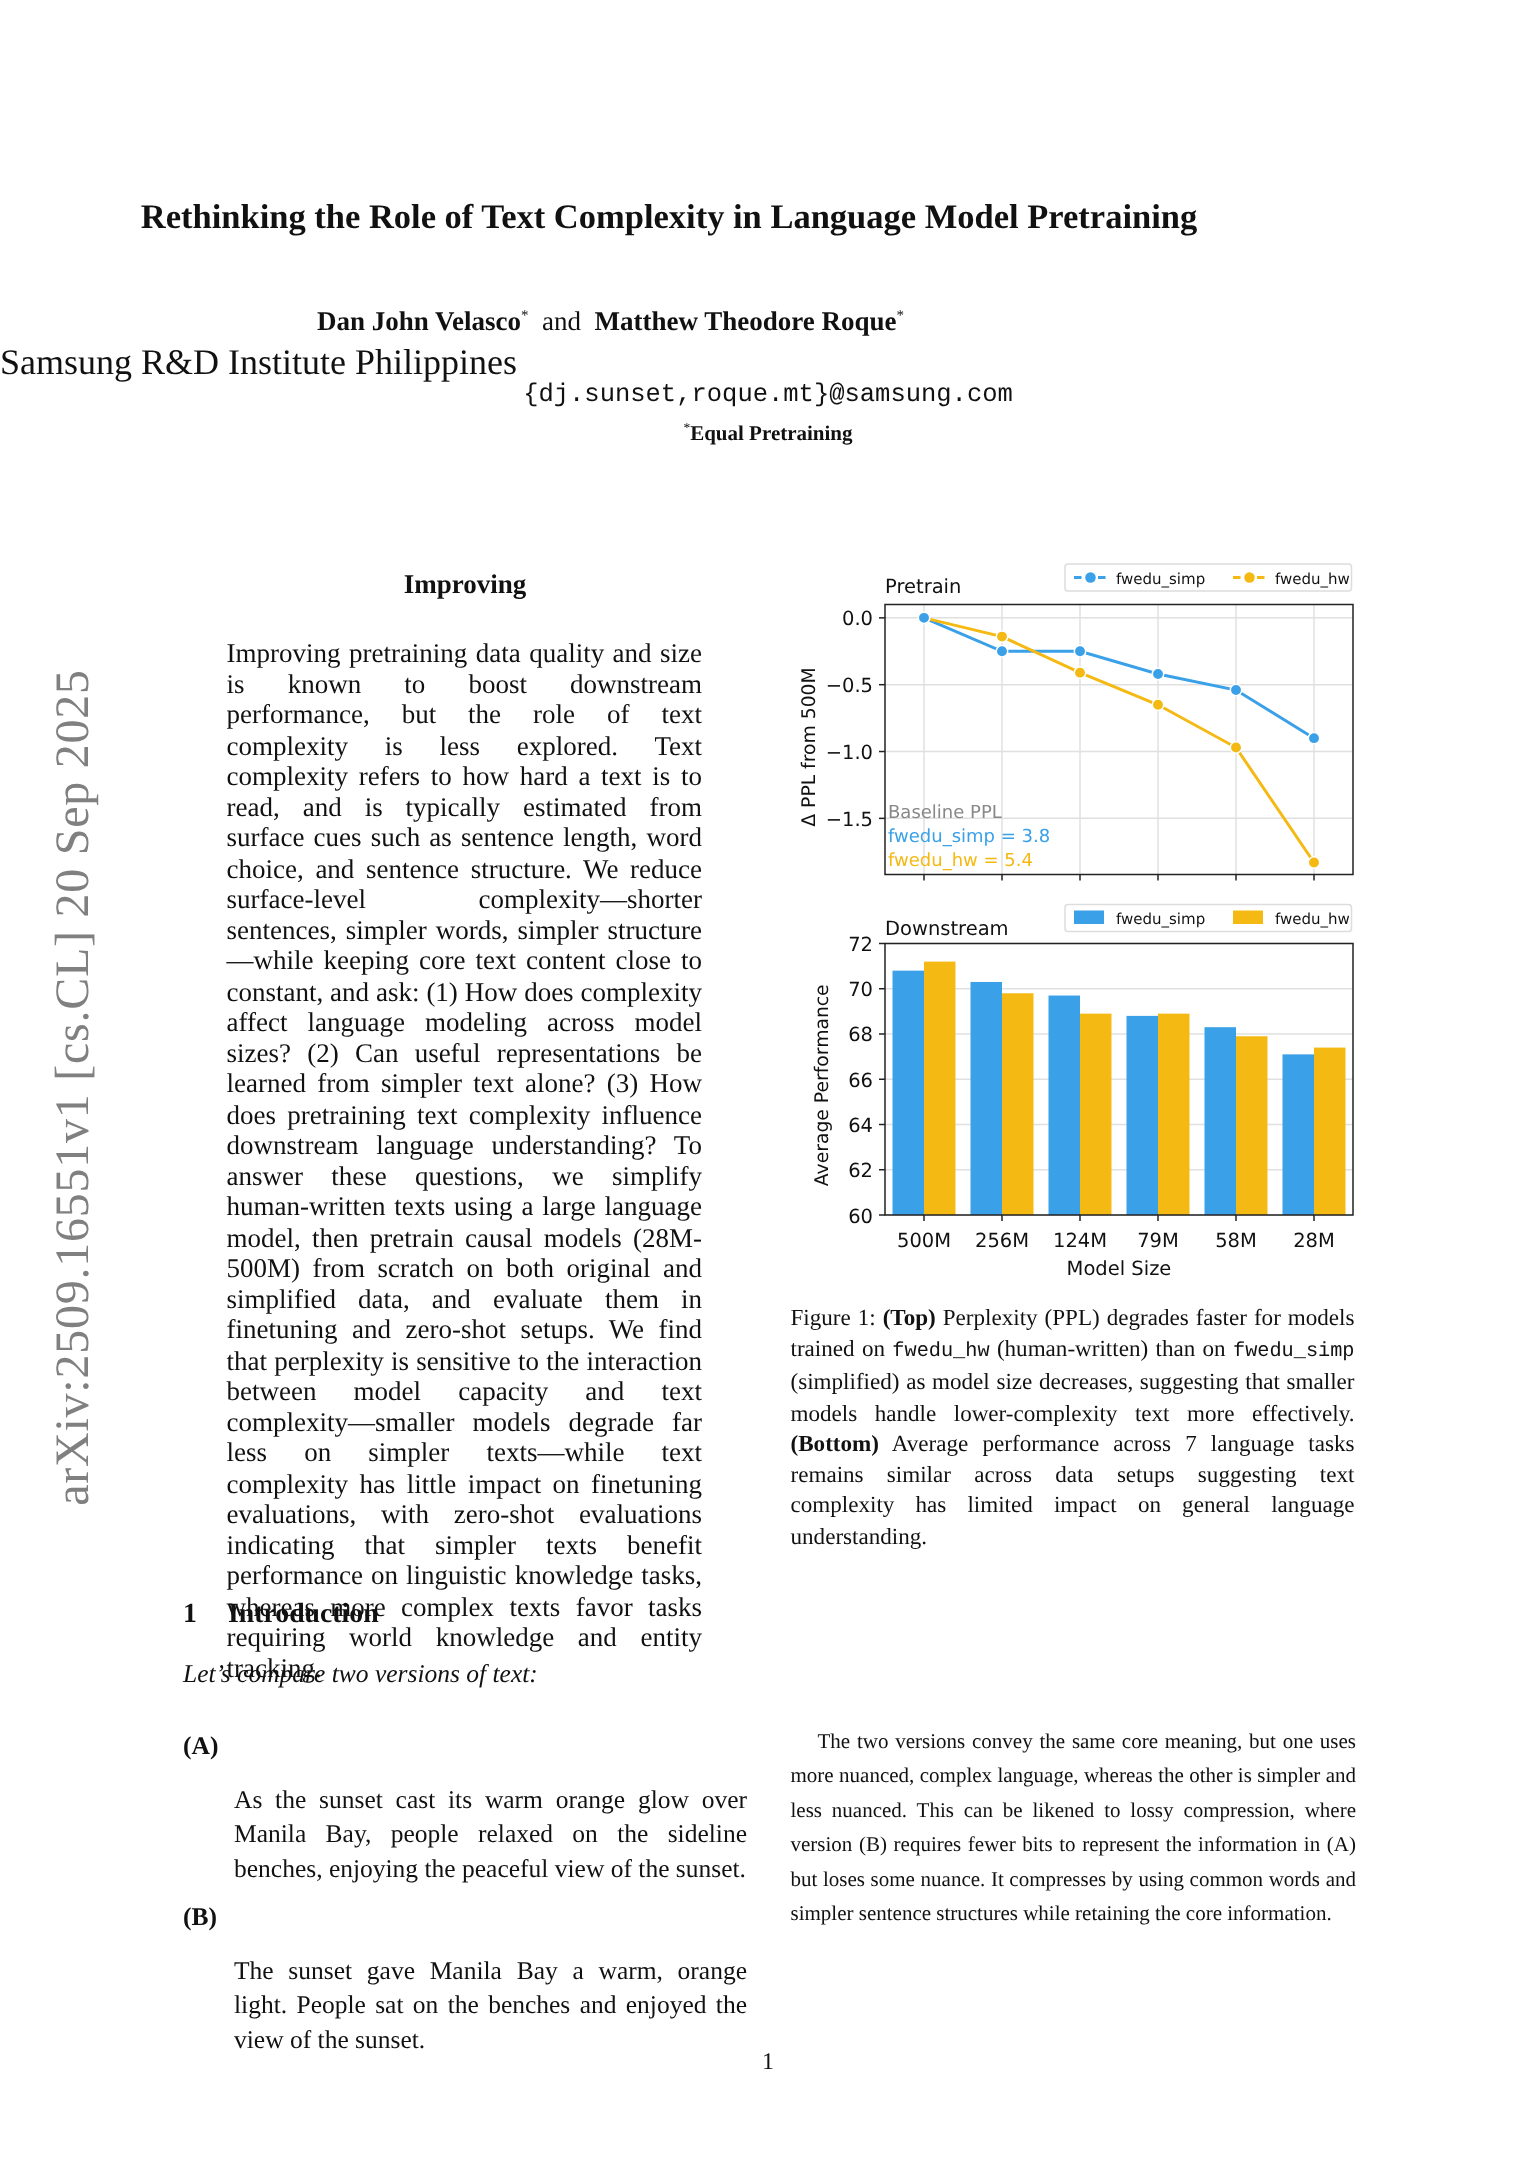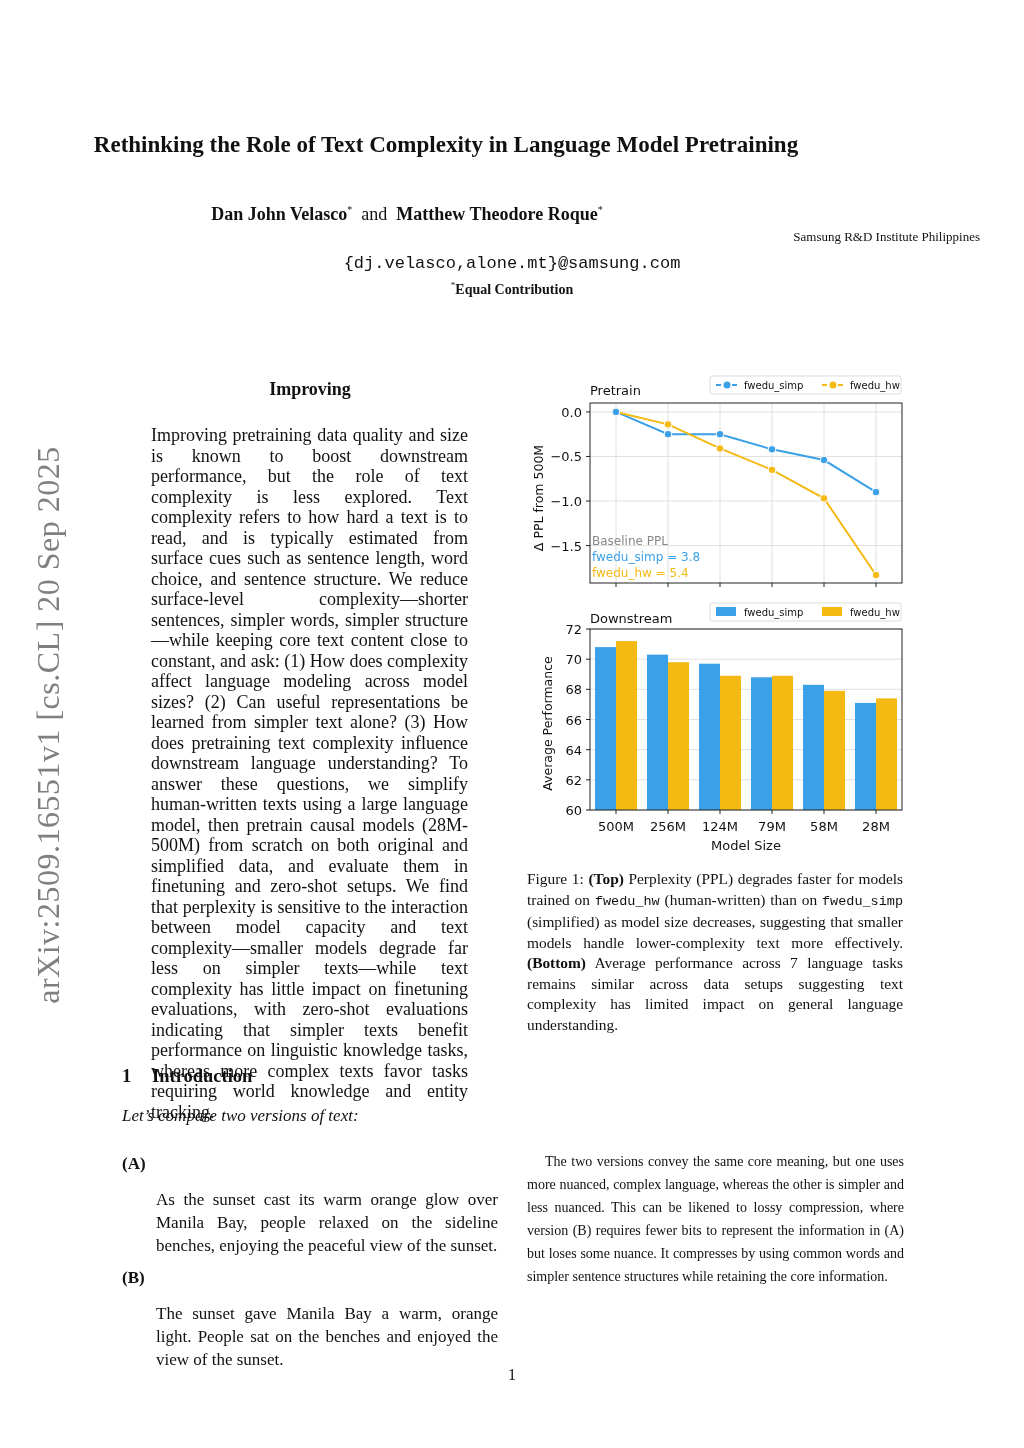--- a/index.html
+++ b/index.html
@@ -3,21 +3,21 @@
 <meta charset="utf-8">
 <style>
   html, body { margin: 0; padding: 0; background: #ffffff; }
   body { width: 1024px; height: 1448px; position: relative; overflow: hidden;
          font-family: "Liberation Serif", serif; color: #111; }
   .abs { position: absolute; }
   .title { left: 0; width: 892px; top: 132px; text-align: center; font-weight: bold; font-size: 23px; }
   .authors { left: 0; width: 814px; top: 204px; text-align: center; font-size: 18px; }
   .authors b { font-weight: bold; }
   .authors sup { font-size: 10px; }
-  .affil { left: 0; width: 980px; top: 229px; text-align: right; font-size: 13px; }
+  .affil { left: 0; width: 980px; top: 229px; text-align: left; font-size: 24px; }
   .email { left: 0; width: 1024px; top: 254px; text-align: center; font-size: 17px; font-family: "Liberation Mono", monospace; }
   .equal { left: 0; width: 1024px; top: 280px; text-align: center; font-size: 14px; font-weight: bold; }
   .equal sup { font-weight: normal; font-size: 9px; }
   .arxiv { left: 48px; top: 725px; transform: translate(-50%, -50%) rotate(-90deg); white-space: nowrap;
            font-size: 32px; color: #808080; font-family: "Liberation Serif", serif; letter-spacing: 0.5px; }
   .abs-head { left: 150px; width: 320px; top: 379px; text-align: center; font-weight: bold; font-size: 18px; }
   .abs-text { left: 151px; width: 317px; top: 425px; font-size: 18px; line-height: 20.5px; text-align: justify; hyphens: auto; }
   .caption { left: 527px; width: 376px; top: 869px; font-size: 15.4px; line-height: 20.5px; text-align: justify; }
   .caption .mono { font-family: "Liberation Mono", monospace; font-size: 13.5px; }
   .sec-head { left: 122px; top: 1066px; font-size: 18.5px; font-weight: bold; }
@@ -36,22 +36,22 @@
 <div class="abs arxiv">arXiv:2509.16551v1  [cs.CL]  20 Sep 2025</div>
 
 <div class="abs title">Rethinking the Role of Text Complexity in Language Model Pretraining</div>
 
 <div class="abs authors">
   <b>Dan John Velasco</b><sup>*</sup>
   &nbsp;<span>and</span>&nbsp;
   <b>Matthew Theodore Roque</b><sup>*</sup>
 </div>
 <div class="abs affil">Samsung R&amp;D Institute Philippines</div>
-<div class="abs email">{dj.velasco,alone.mt}@samsung.com</div>
-<div class="abs equal"><sup>*</sup><span>Equal Contribution</span></div>
+<div class="abs email">{dj.sunset,roque.mt}@samsung.com</div>
+<div class="abs equal"><sup>*</sup><span>Equal Pretraining</span></div>
 
 <div class="abs abs-head">Improving</div>
 <div class="abs abs-text" lang="en">Improving pretraining data quality and size is known to boost downstream performance, but the role of text complexity is less explored. Text complexity refers to how hard a text is to read, and is typically estimated from surface cues such as sentence length, word choice, and sentence structure.  We reduce surface-level complexity—shorter sentences, simpler words, simpler structure—while keeping core text content close to constant, and ask: (1) How does complexity affect language modeling across model sizes? (2) Can useful representations be learned from simpler text alone? (3) How does pretraining text complexity influence downstream language understanding?  To answer these questions, we simplify human-written texts using a large language model, then pretrain causal models (28M-500M) from scratch on both original and simplified data, and evaluate them in finetuning and zero-shot setups. We find that perplexity is sensitive to the interaction between model capacity and text complexity—smaller models degrade far less on simpler texts—while text complexity has little impact on finetuning evaluations, with zero-shot evaluations indicating that simpler texts benefit performance on linguistic knowledge tasks, whereas more complex texts favor tasks requiring world knowledge and entity tracking.</div>
 
 <svg class="abs" style="left:520px; top:370px;" width="400" height="490">
   <g id="top-chart">
       <line x1="96" x2="96" y1="33" y2="213" stroke="#e0e0e0" stroke-width="1"></line>
       <line x1="148" x2="148" y1="33" y2="213" stroke="#e0e0e0" stroke-width="1"></line>
       <line x1="200" x2="200" y1="33" y2="213" stroke="#e0e0e0" stroke-width="1"></line>
       <line x1="252" x2="252" y1="33" y2="213" stroke="#e0e0e0" stroke-width="1"></line>

